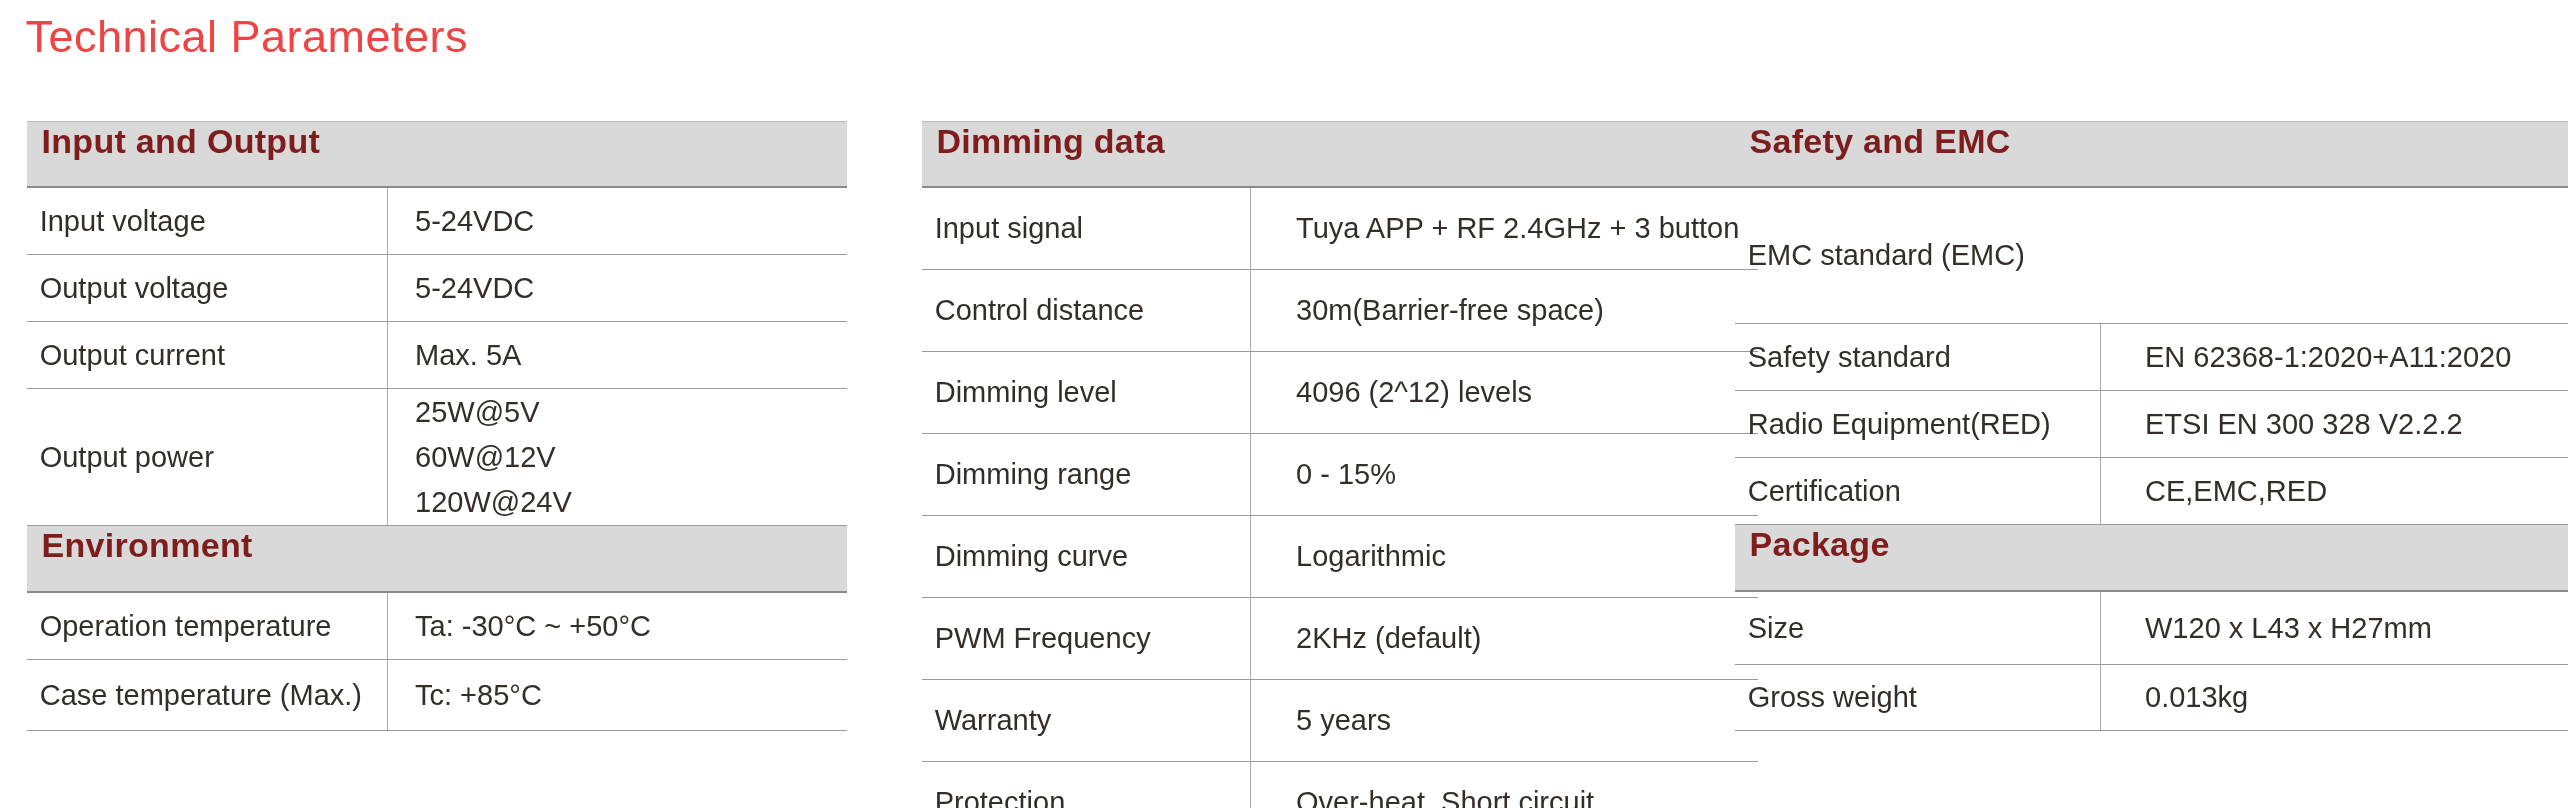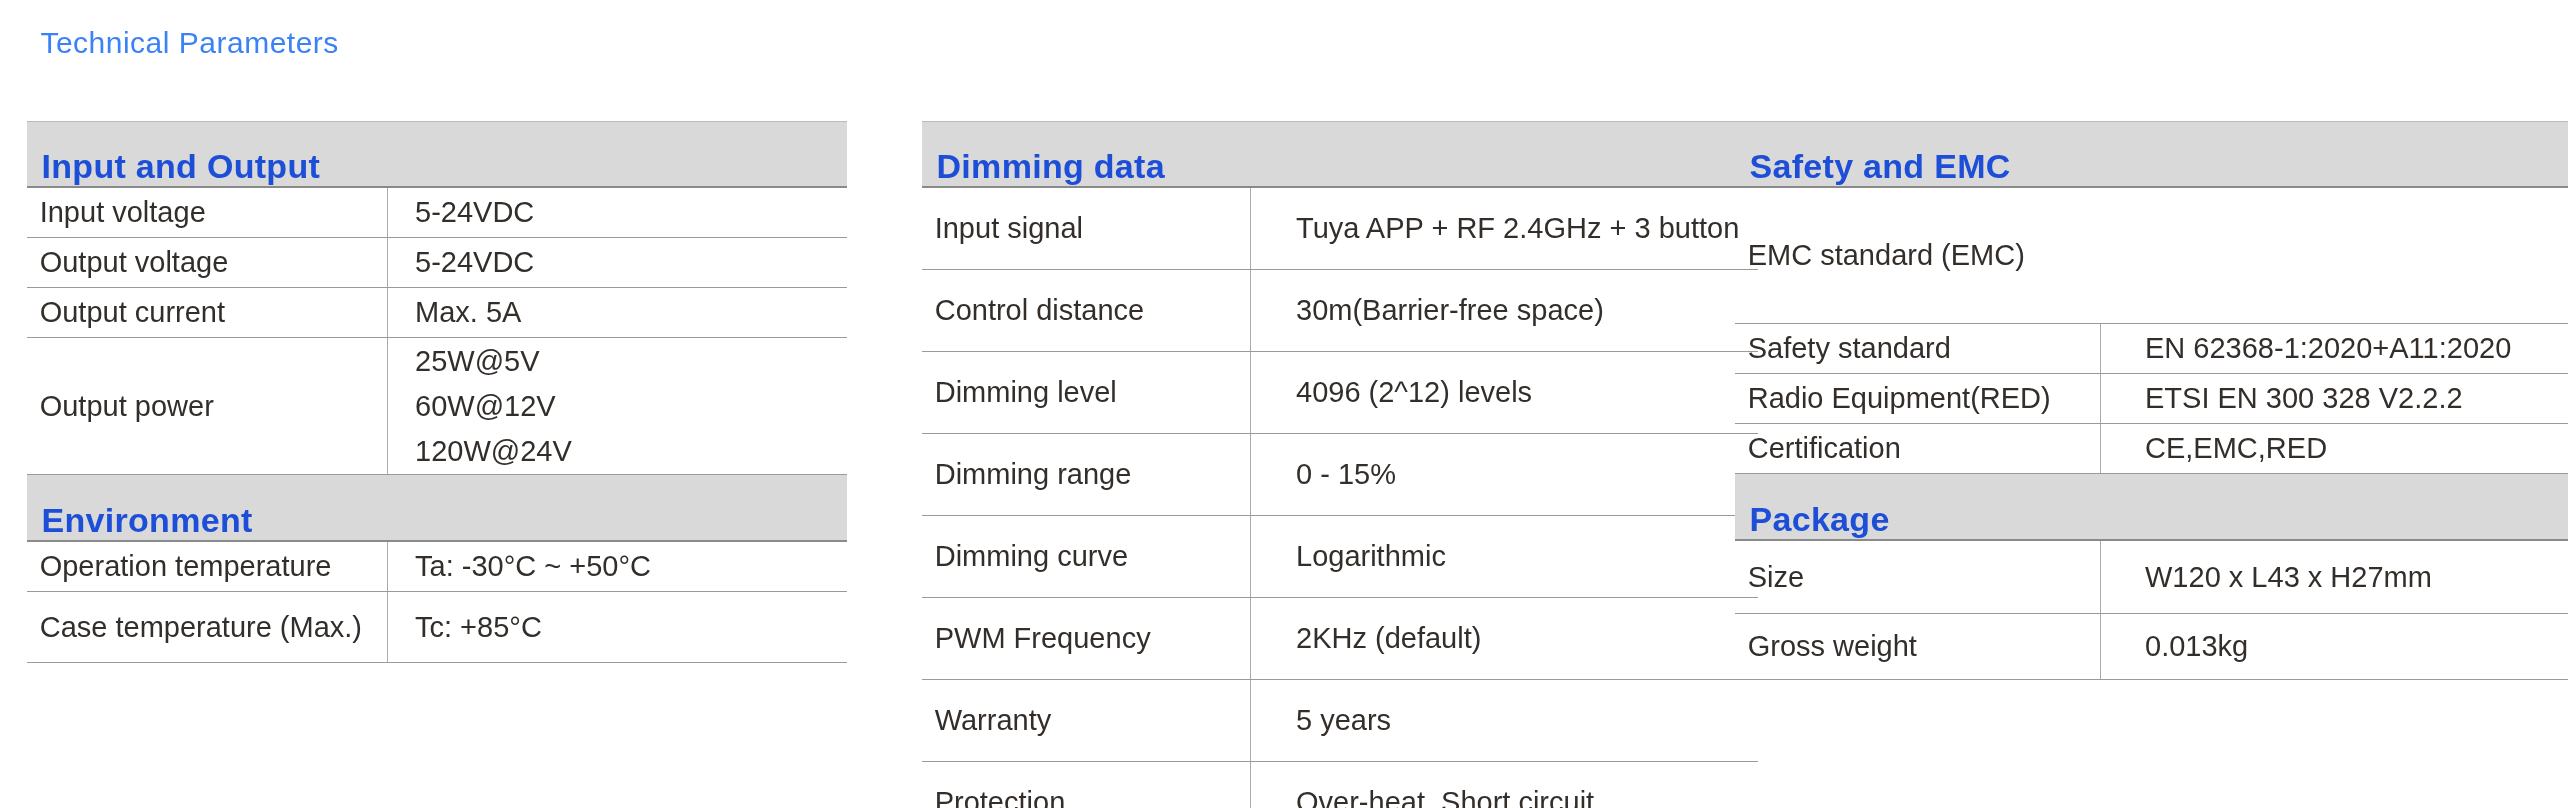--- a/index.html
+++ b/index.html
@@ -9,53 +9,53 @@
     height: 808px;
     background: #ffffff;
     font-family: "Liberation Sans", "DejaVu Sans", sans-serif;
     color: #332e2a;
     overflow: hidden;
   }
   .page-title {
     position: absolute;
     left: 25.4px;
     top: 11px;
-    margin: 15px;
-    font-size: 30px;
+    margin: 0;
+    font-size: 45px;
     font-weight: 400;
     letter-spacing: 0.5px;
-    color: #3b82f6;
+    color: #ef4444;
   }
   .tbl {
     position: absolute;
     top: 121px;
     font-size: 29px;
   }
   .t1 { left: 27px;   width: 820px; --labelw: 360px; --valpad: 27px; }
   .t2 { left: 922px;  width: 836px; --labelw: 328px; --valpad: 45px; }
   .t3 { left: 1735px; width: 833px; --labelw: 365px; --valpad: 44px; }
 
   .sec-header {
     height: 67px;
     background: #d9d9d9;
     border-bottom: 2.7px solid #8a8a8a;
     display: flex;
-    align-items: flex-end;
+    align-items: flex-start;
     padding-left: 14.5px;
     box-sizing: border-box;
     font-size: 34px;
     font-weight: 700;
     letter-spacing: 0.3px;
-    color: #1d4ed8;
+    color: #7f1d1d;
   }
   .sec-header:first-child { border-top: 1.8px solid #bcbcbc; }
 
   .row {
     display: flex;
-    height: 50px;
+    height: 67px;
     border-bottom: 1.8px solid #9a9a9a;
     box-sizing: border-box;
   }
   .t2 .row { height: 82px; }
 
   .cell {
     display: flex;
     align-items: center;
     box-sizing: border-box;
   }

